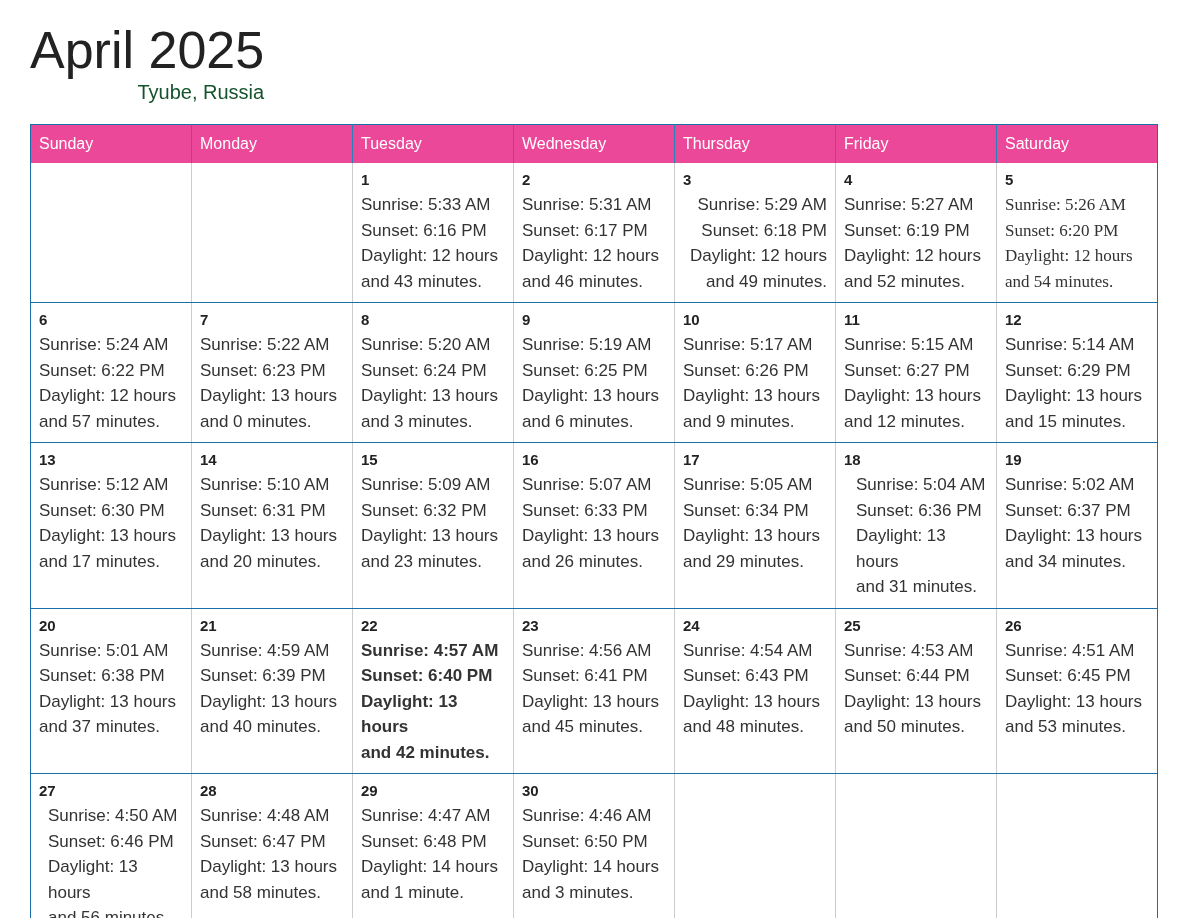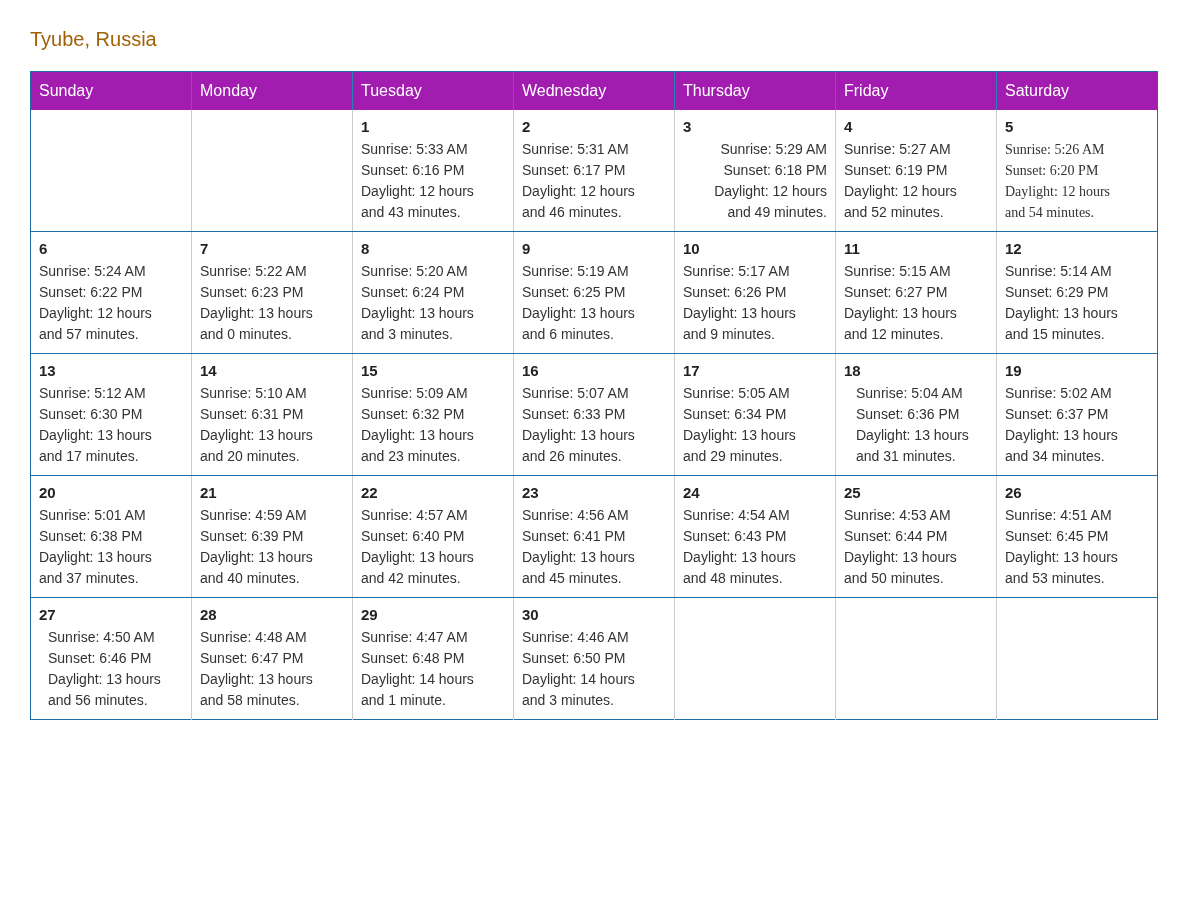--- a/index.html
+++ b/index.html
@@ -42,30 +42,30 @@
     .title-block {
       text-align: right;
     }
     .title-month {
       font-size: 52px;
       font-weight: normal;
       color: #222;
     }
     .title-location {
       font-size: 20px;
-      color: #a16207;
-      margin-top: 8px;
+      color: #14532d;
+      margin-top: 1px;
     }
     .calendar {
       width: 100%;
       border-collapse: collapse;
       border: 1px solid #1a6fa8;
     }
     .calendar th {
-      background-color: #a21caf;
+      background-color: #ec4899;
       color: #fff;
       font-size: 16px;
       font-weight: normal;
       padding: 10px 8px;
       text-align: left;
       border-right: 1px solid #2980b9;
     }
     .calendar th:last-child {
       border-right: none;
     }
@@ -83,33 +83,34 @@
     .calendar tr:last-child td {
       border-bottom: none;
     }
     .day-number {
       font-size: 15px;
       font-weight: bold;
       color: #222;
       margin-bottom: 4px;
     }
     .day-info {
-      font-size: 14px;
+      font-size: 17px;
       color: #333;
       line-height: 1.5;
     }
     .empty-cell {
       background: #fff;
     }
   </style>
 </head>
 <body>
 
 <div class="header">
   <div class="title-block">
+    <div class="title-month">April 2025</div>
     <div class="title-location">Tyube, Russia</div>
   </div>
 </div>
 
 <table class="calendar">
   <thead>
     <tr>
 
     <th>Sunday</th>
         <th>Monday</th>
@@ -272,21 +273,21 @@
         </td>
         <td>
           <div class="day-number">21</div>
           <div class="day-info" style="white-space: pre-line;">Sunrise: 4:59 AM
 Sunset: 6:39 PM
 Daylight: 13 hours
 and 40 minutes.</div>
         </td>
         <td>
           <div class="day-number">22</div>
-          <div class="day-info" style="white-space: pre-line;">Sunrise: 4:57 AM
+          <div class="day-info" style="white-space: pre-line; font-weight: bold;">Sunrise: 4:57 AM
 Sunset: 6:40 PM
 Daylight: 13 hours
 and 42 minutes.</div>
         </td>
         <td>
           <div class="day-number">23</div>
           <div class="day-info" style="white-space: pre-line;">Sunrise: 4:56 AM
 Sunset: 6:41 PM
 Daylight: 13 hours
 and 45 minutes.</div>

